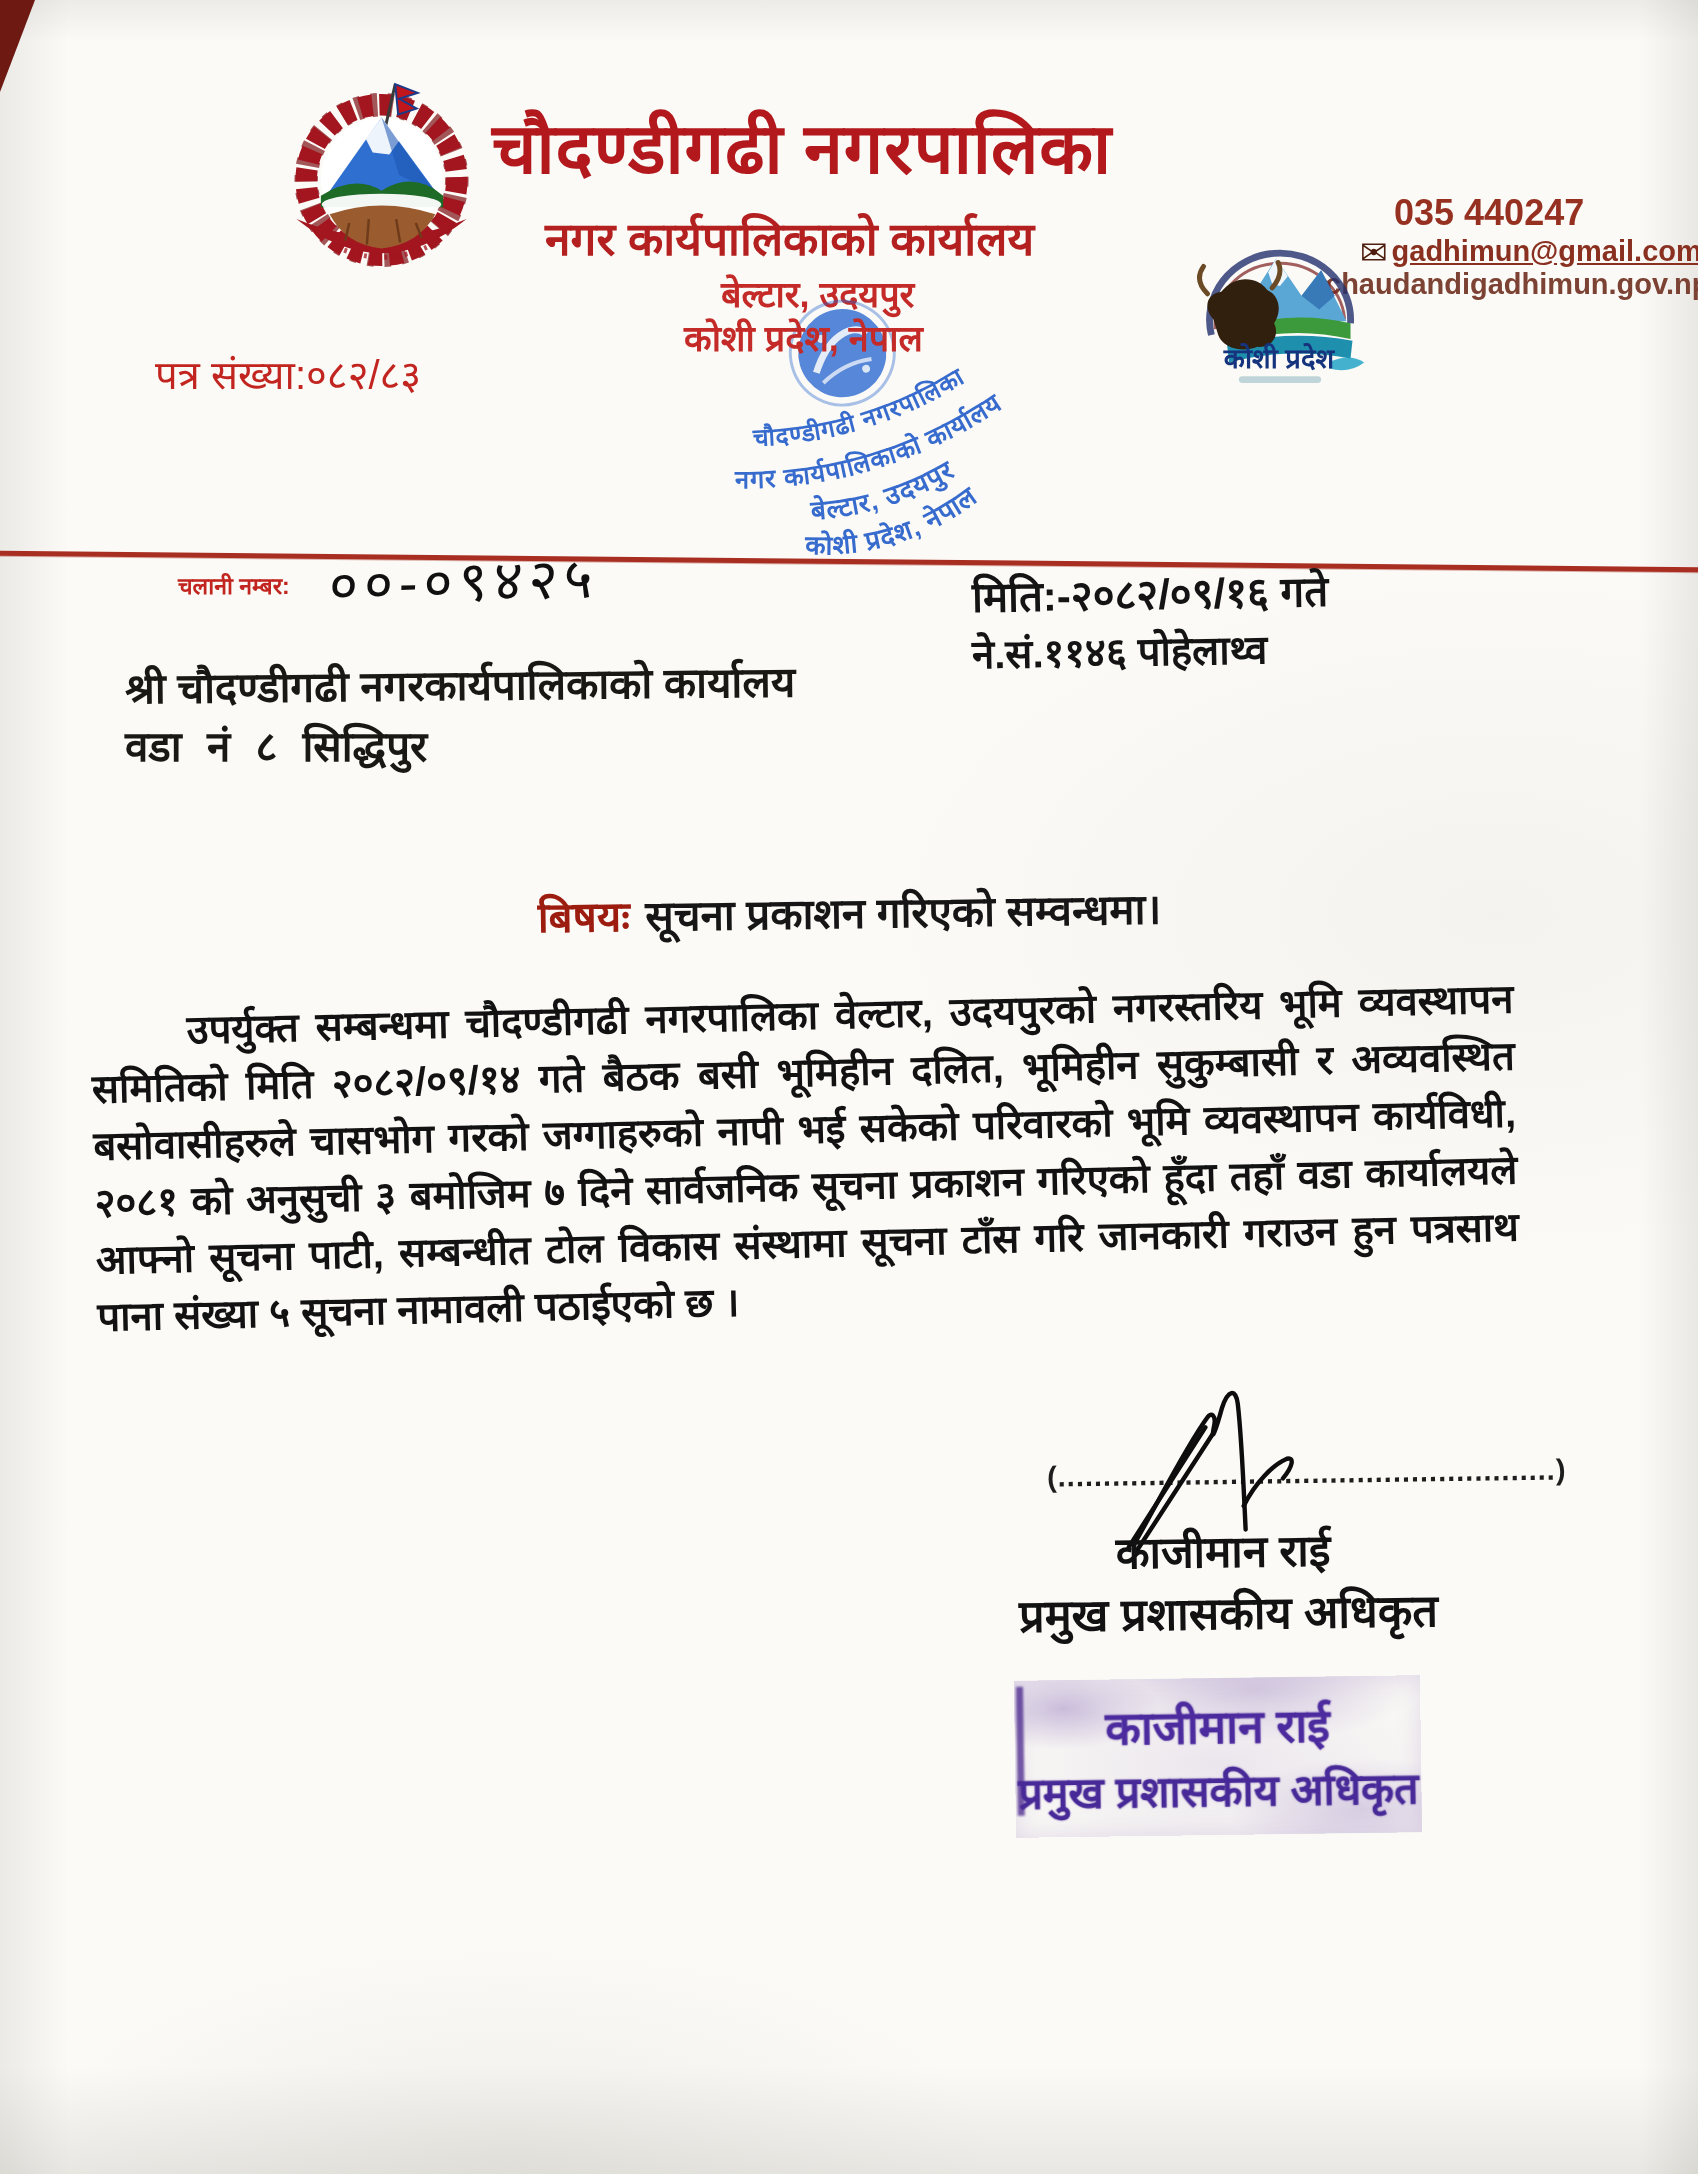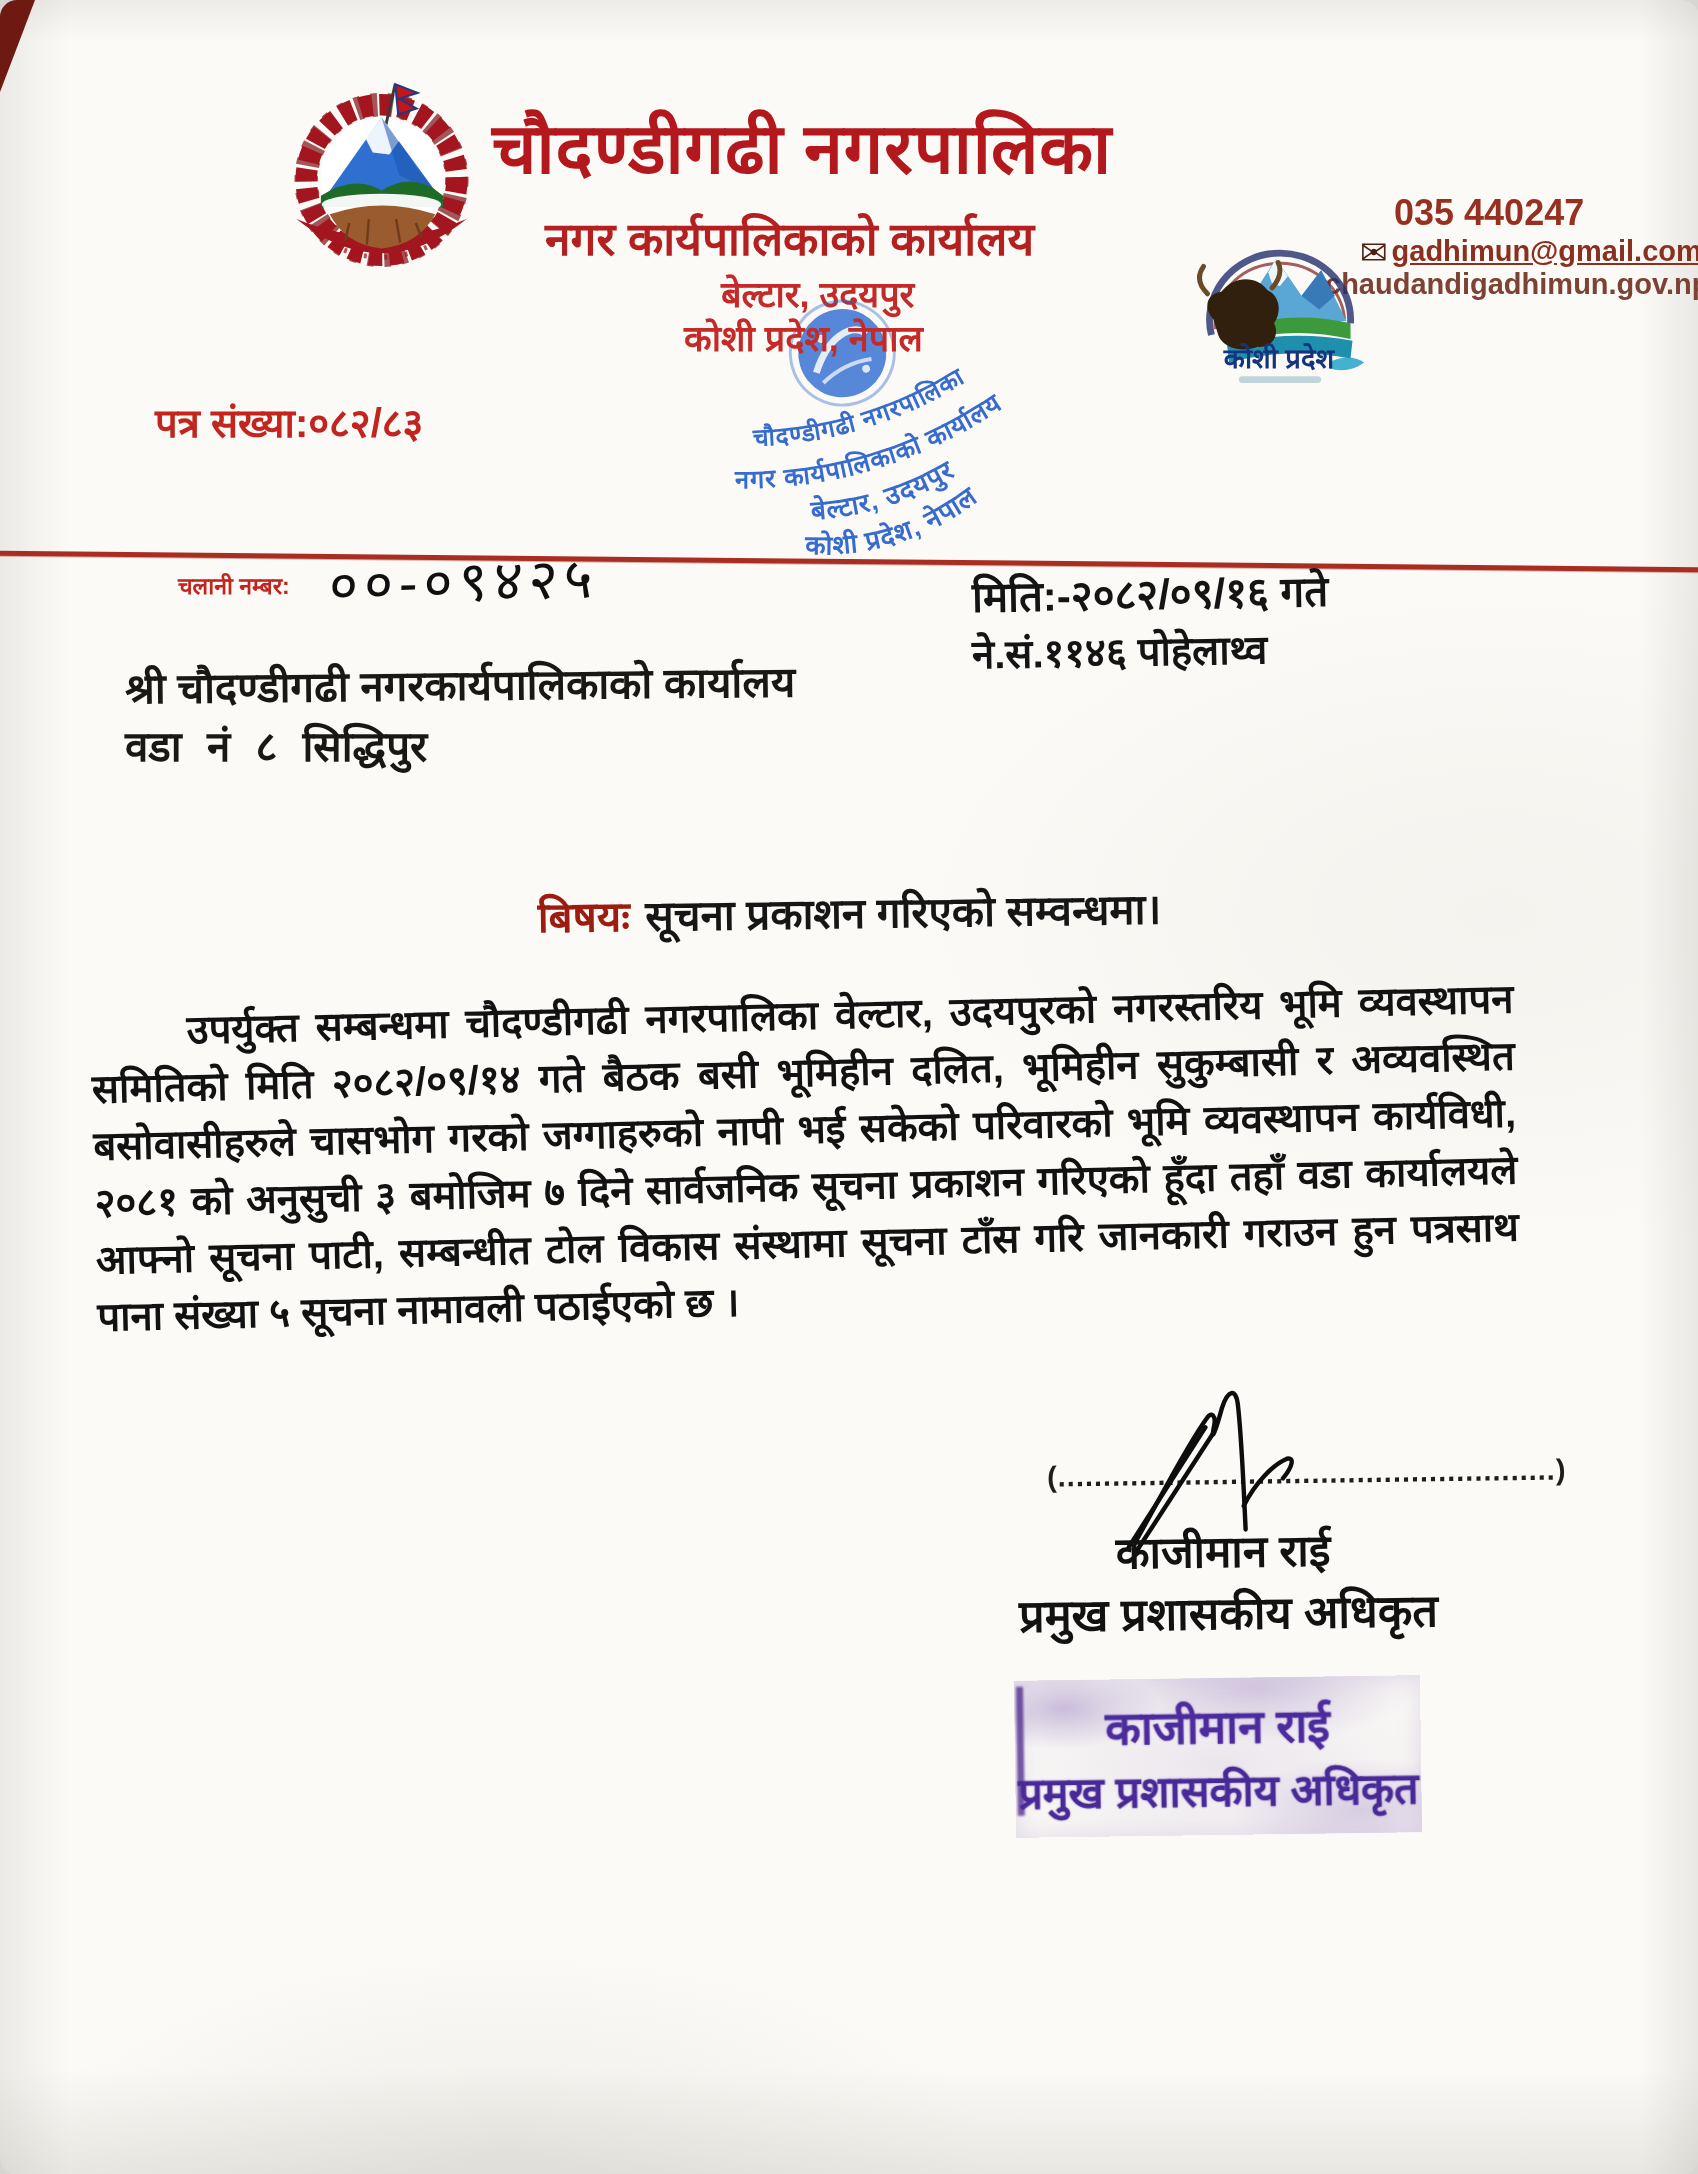--- a/index.html
+++ b/index.html
@@ -7,38 +7,37 @@
     position:relative;width:1699px;height:2175px;margin:0 auto;overflow:hidden;
     font-family:"Liberation Sans","DejaVu Sans",sans-serif;
     background:
       linear-gradient(180deg, rgba(110,108,104,.10), rgba(110,108,104,0) 41px),
       linear-gradient(0deg, rgba(120,115,105,.14), rgba(120,115,105,0) 108px),
       linear-gradient(90deg, rgba(120,118,112,.12), rgba(120,118,112,0) 69px),
       linear-gradient(270deg, rgba(120,118,112,.14), rgba(120,118,112,0) 59px),
       radial-gradient(ellipse 882px 490px at 88% 42%, rgba(150,145,135,.07), rgba(150,145,135,0) 70%),
       radial-gradient(ellipse 686px 294px at 30% 99%, rgba(140,135,125,.10), rgba(140,135,125,0) 70%),
       #fbfaf6;
-    border-radius: 17px;
   }
   .abs{position:absolute;}
   
   .corner-mark{left:0;top:0;width:35px;height:92px;background:#6e1a12;
     clip-path:polygon(0 0,100% 0,55% 45%,0 100%);}
   
   .muni-title{left:492px;top:98px;font-size:70px;font-weight:700;color:#b2181c;white-space:nowrap;letter-spacing:1px;}
   .muni-sub{left:545px;top:206px;font-size:46px;font-weight:700;color:#b3201f;white-space:nowrap;}
   .muni-place{left:721px;top:269px;font-size:36px;font-weight:700;color:#c42a28;white-space:nowrap;}
   .muni-prov{left:684px;top:313px;font-size:36px;font-weight:700;color:#c42a28;white-space:nowrap;z-index:1;}
   .contact{color:#8a3020;font-weight:700;white-space:nowrap;}
   .contact.phone{left:1394px;top:192px;font-size:36px;color:#963122;}
   .contact.email{left:1360px;top:233px;font-size:29px;text-decoration:underline;}
   .contact.web{left:1325px;top:268px;font-size:29px;color:#7c4233;}
   .env{display:inline-block;font-size:33px;color:#4e1d10;margin-right:3.9px;vertical-align:-2.9px;}
   
-  .letter-no{left:155px;top:346px;font-size:40px;font-weight:700;color:#c2251f;white-space:nowrap;margin-top:48px;}
+  .letter-no{left:155px;top:346px;font-size:40px;font-weight:400;color:#c2251f;white-space:nowrap;}
   .redline{left:-11.8px;top:559px;width:1727px;height:4.9px;background:#a92e22;border-radius:2.9px;
     transform:rotate(0.55deg);box-shadow:0 1px 0 rgba(169,46,34,.35);}
   .chalani-label{left:178px;top:569px;font-size:23px;font-weight:700;color:#c2251f;white-space:nowrap;}
   .chalani-no{left:329px;top:541px;font-size:56px;color:#101010;white-space:nowrap;
     letter-spacing:5.9px;transform:rotate(-1.6deg) skewX(-4deg);}
   .date1{left:972px;top:564px;font-size:42px;font-weight:700;color:#141414;white-space:nowrap;transform:rotate(-1deg);}
   .date2{left:972px;top:623px;font-size:40px;font-weight:700;color:#141414;white-space:nowrap;transform:rotate(-1deg);}
   .recv1{left:125px;top:655px;font-size:42px;font-weight:700;color:#1a1815;white-space:nowrap;transform:rotate(-0.6deg);}
   .recv2{left:125px;top:716px;font-size:42px;font-weight:700;color:#1a1815;white-space:nowrap;font-family:Liberation Mono, monospace;}
   

